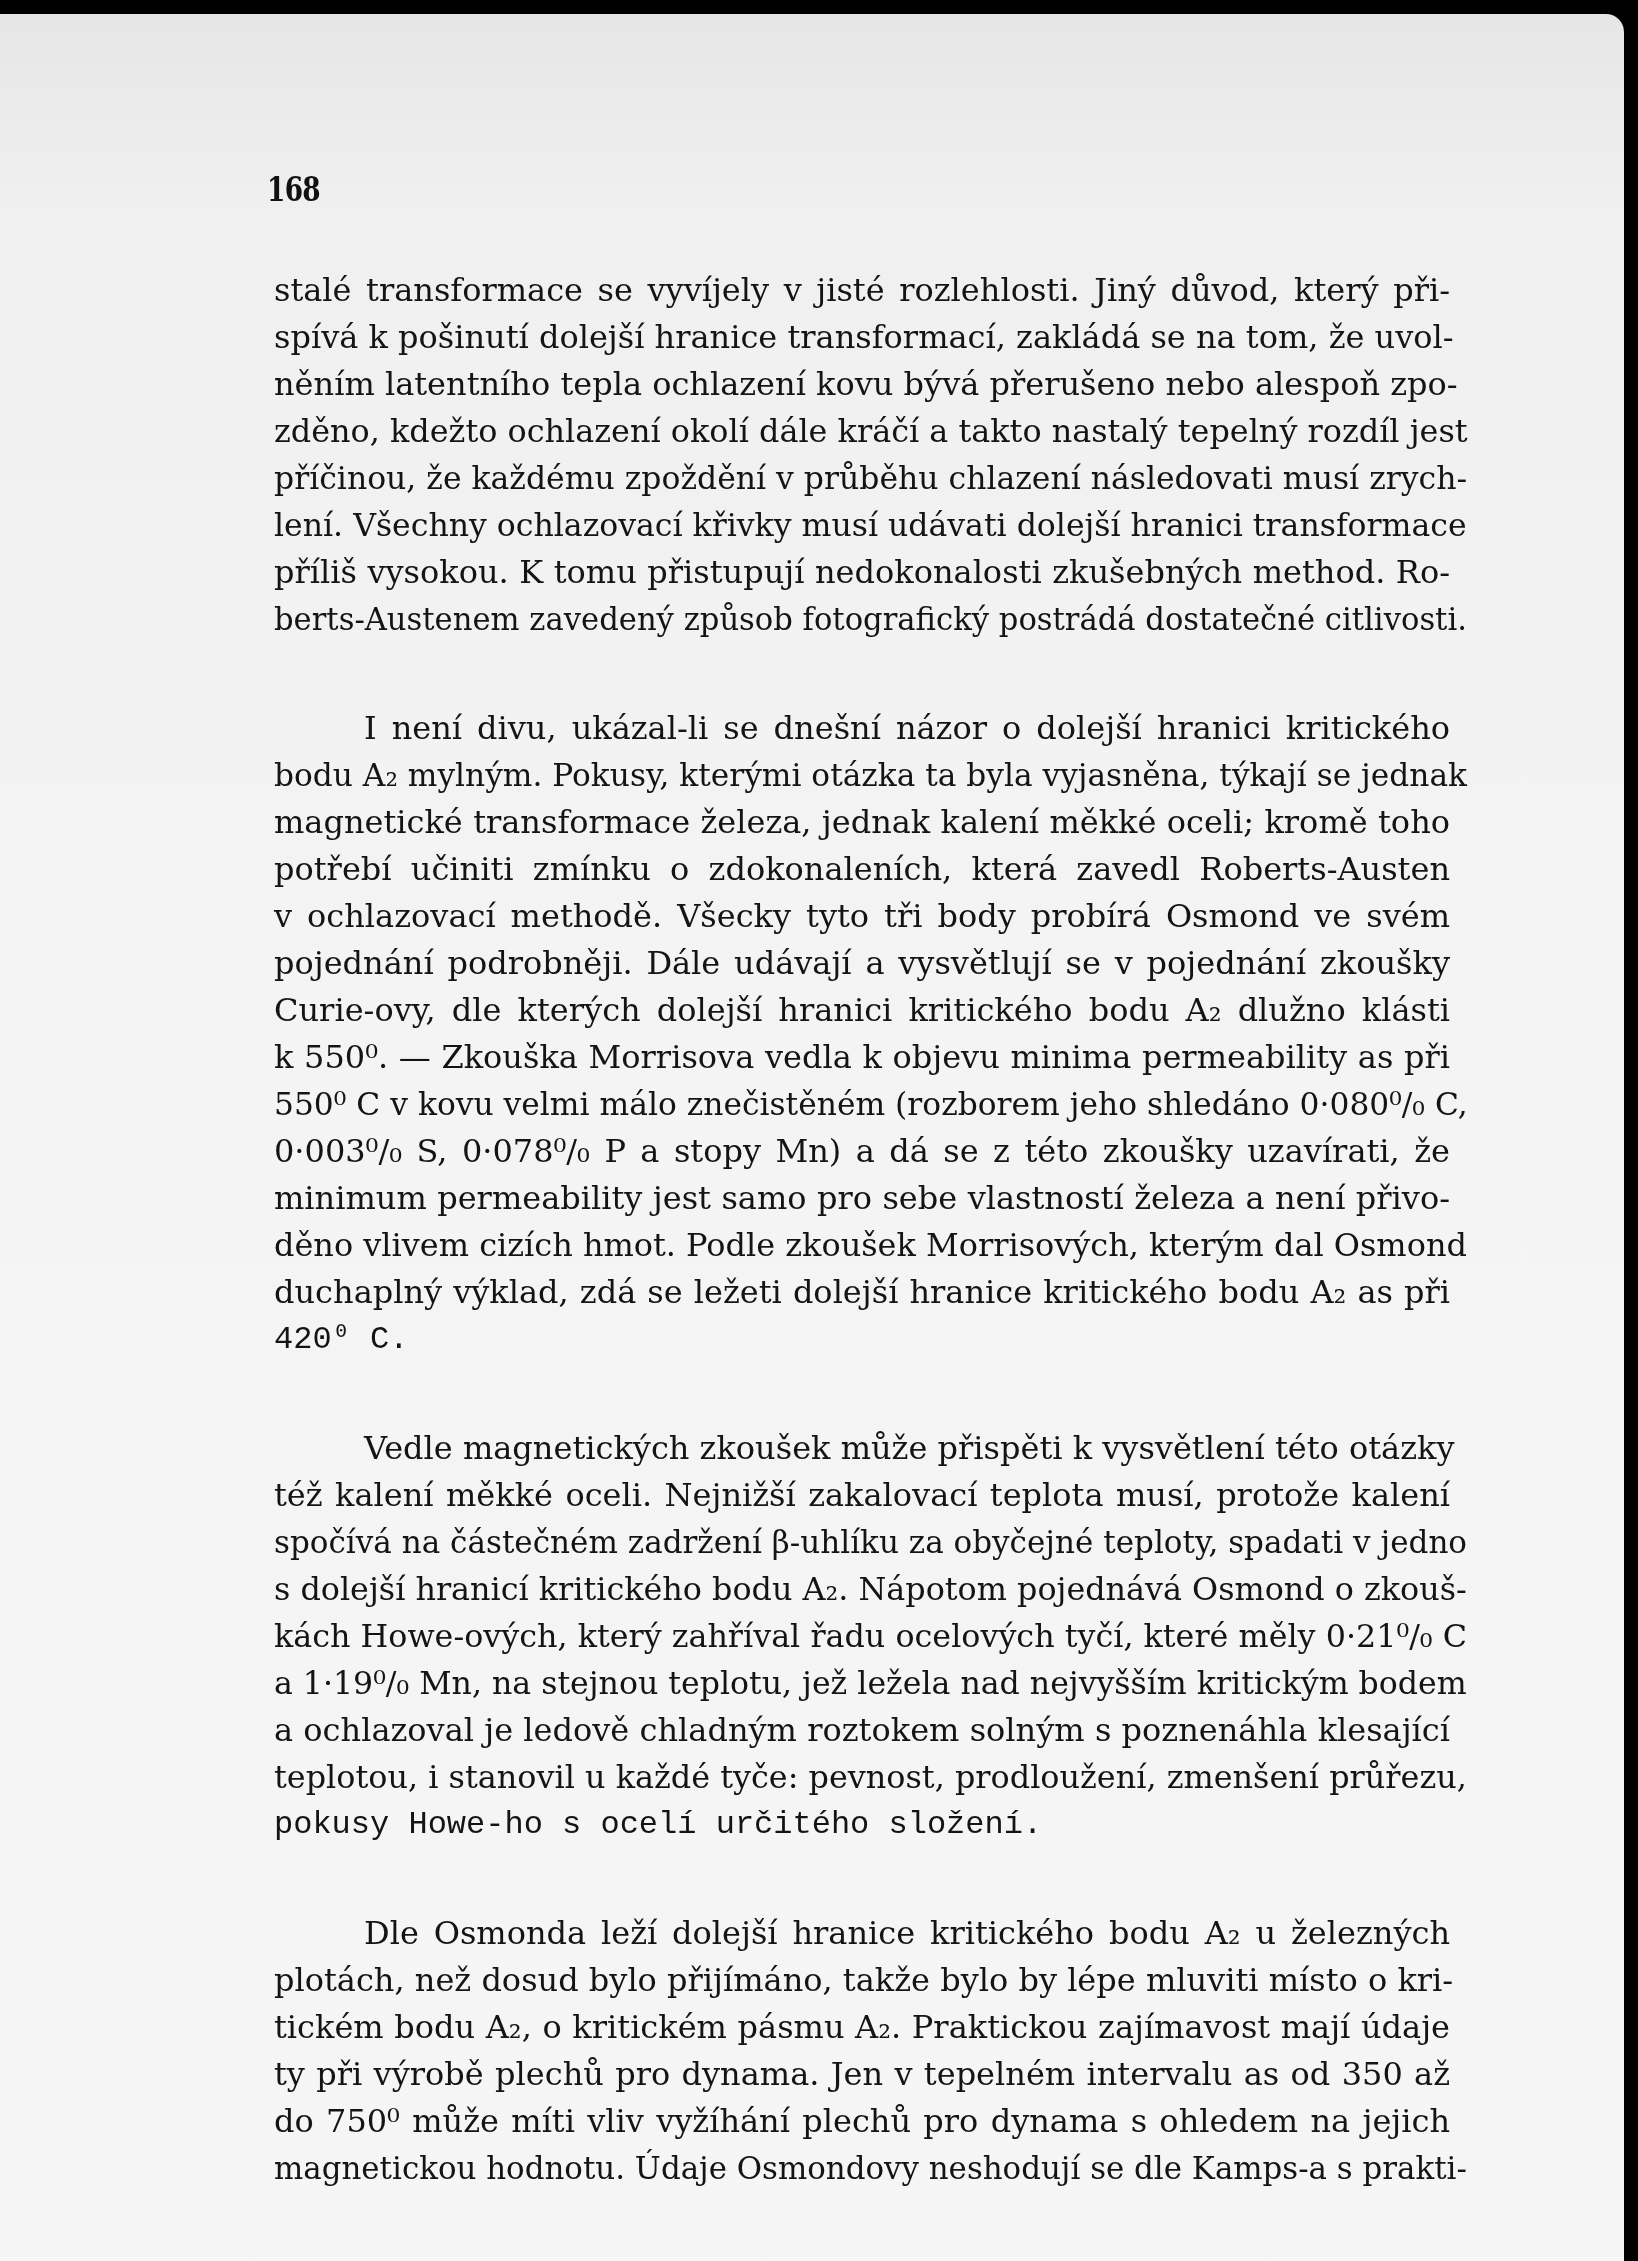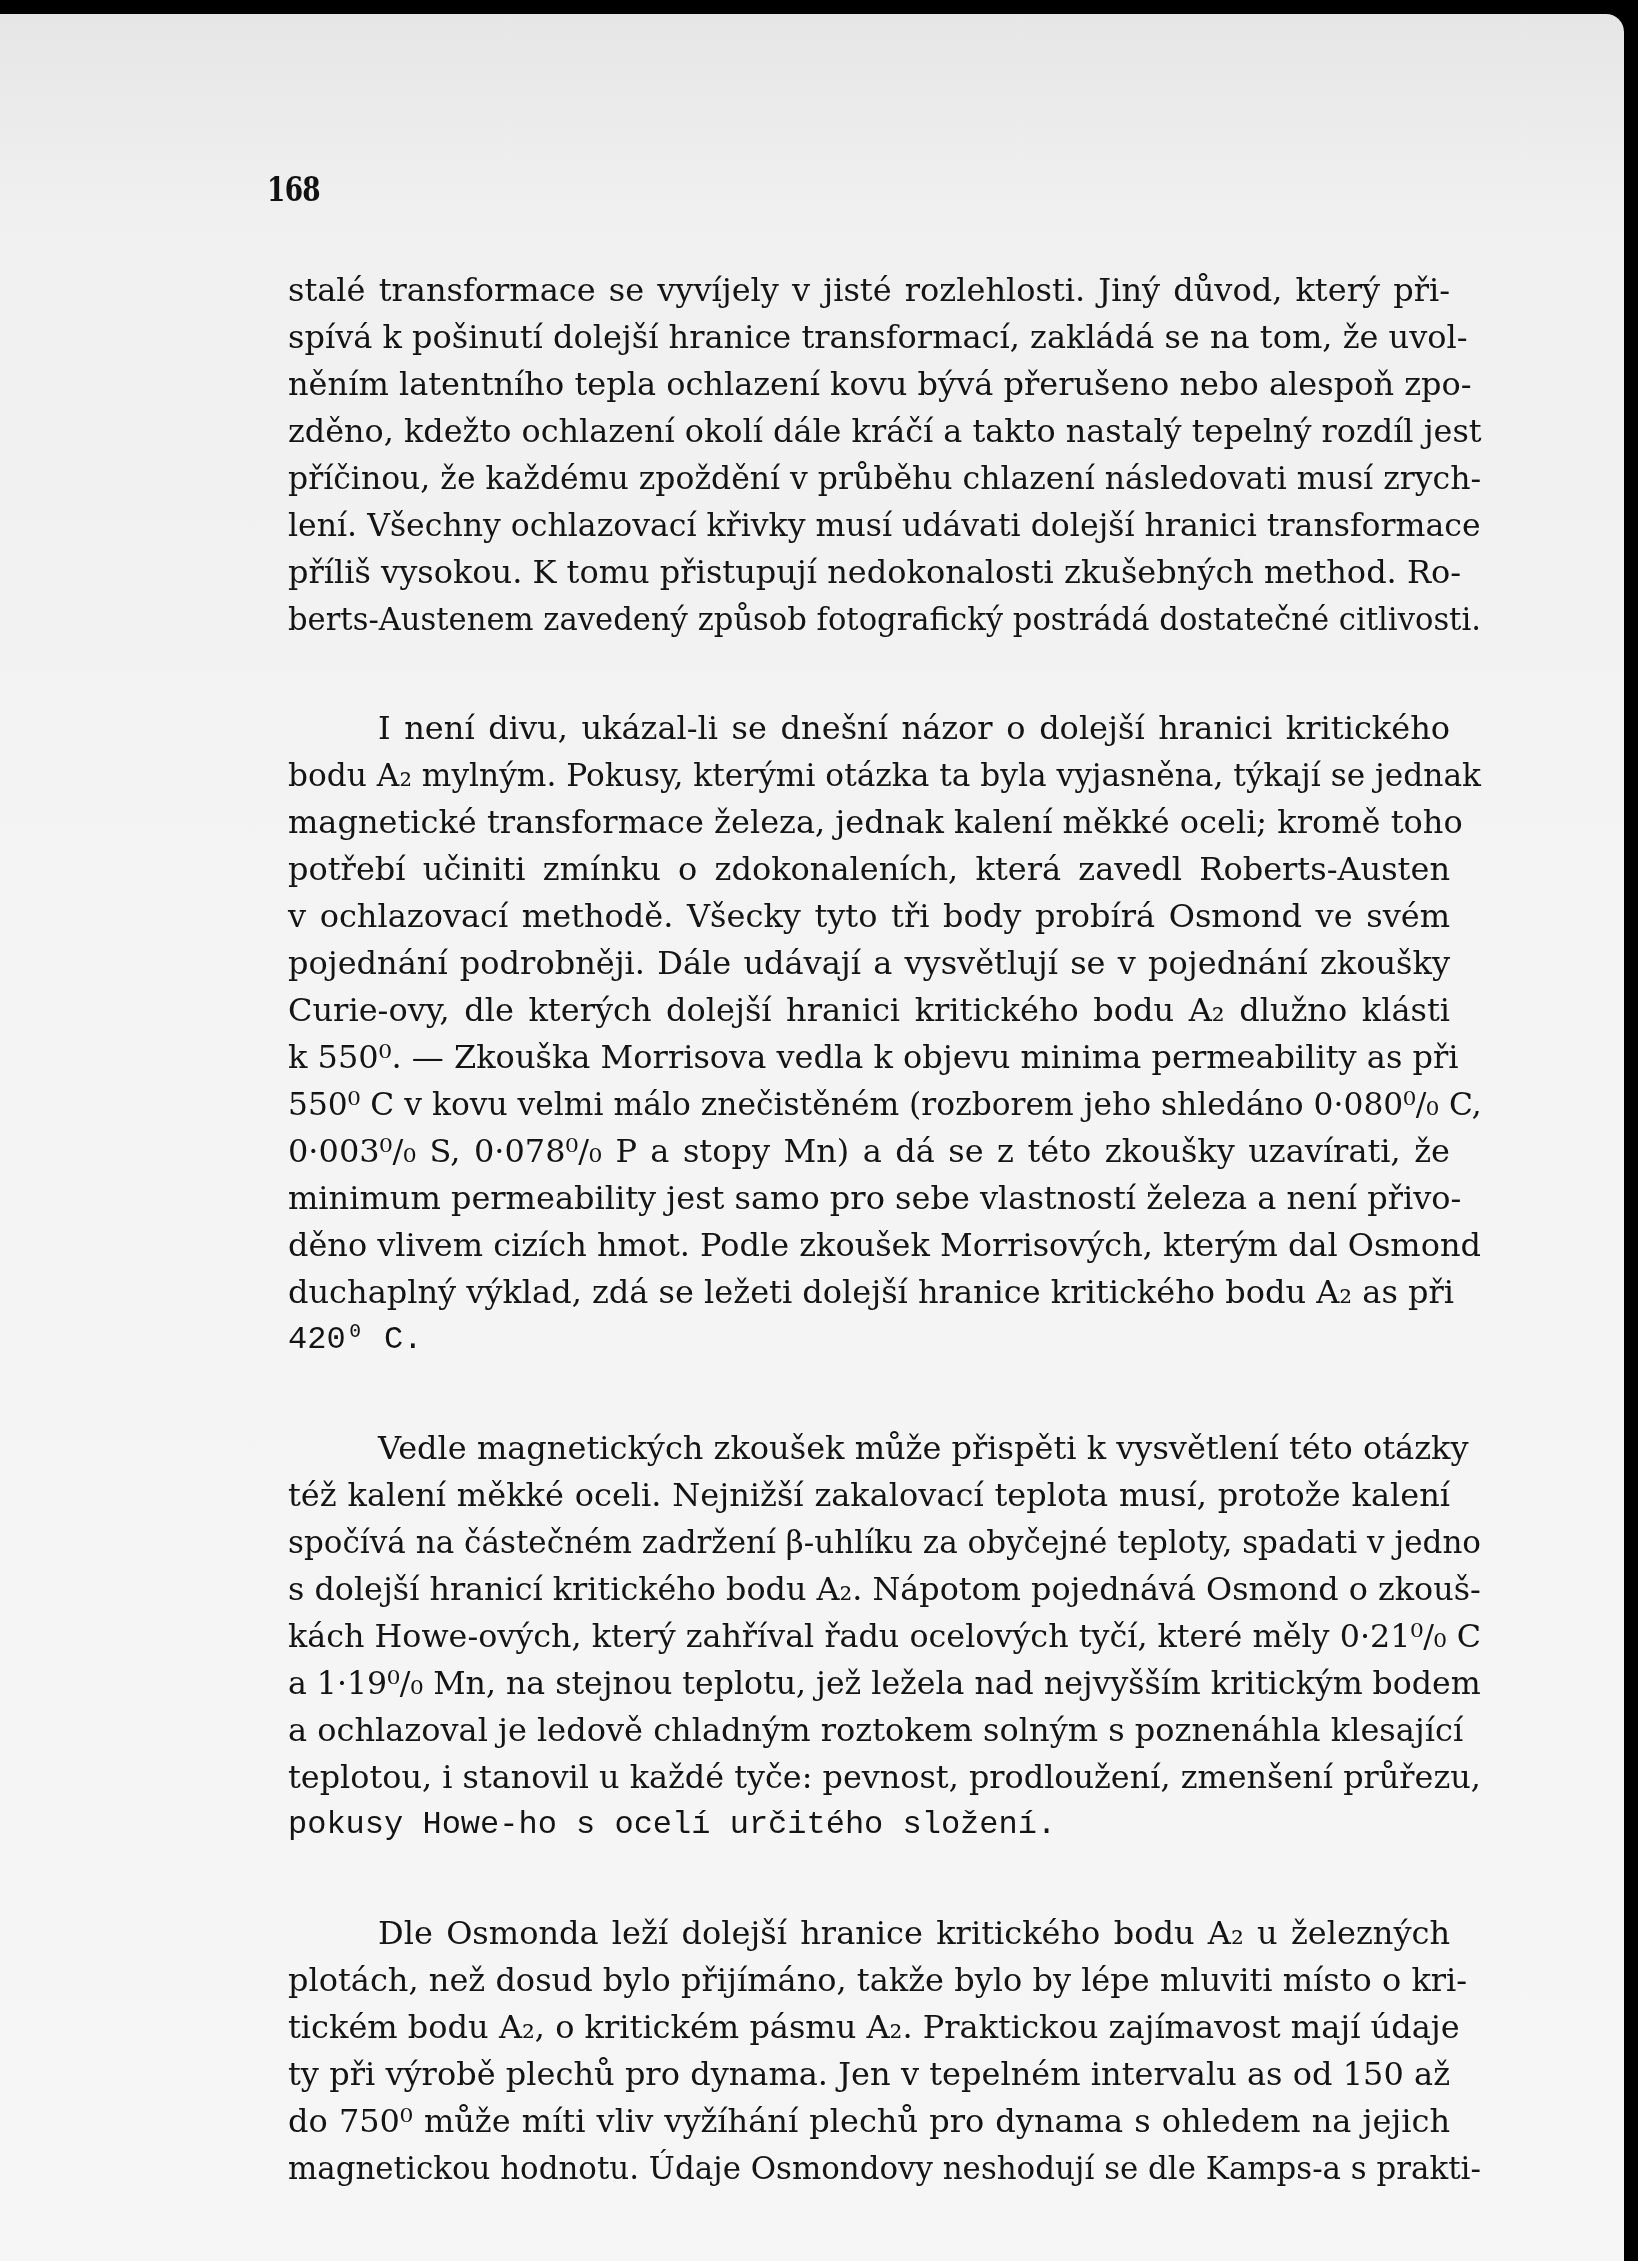--- a/index.html
+++ b/index.html
@@ -28,21 +28,21 @@
     transform-origin: left top;
   }
   .body-text {
     position: absolute;
     left: 270px; top: 253px;
     width: 1180px;
     font-family: "DejaVu Serif", "Liberation Serif", serif;
     color: #141414;
   }
   .para {
-    margin: 0 0 62px 18px;
+    margin: 0 0 62px 4px;
   }
   .line {
     display: block;
     height: 47px;
     line-height: 47px;
     font-size: 32px;
     white-space: nowrap;
     text-align: justify;
     text-align-last: justify;
     overflow: visible;
@@ -95,21 +95,21 @@
       <span class="line" style="transform: scaleX(0.987); transform-origin: left center; text-align-last: left;">a 1·19⁰/₀ Mn, na stejnou teplotu, jež ležela nad nejvyšším kritickým bodem</span>
       <span class="line">a ochlazoval je ledově chladným roztokem solným s poznenáhla klesající</span>
       <span class="line" style="transform: scaleX(0.996); transform-origin: left center; text-align-last: left;">teplotou, i stanovil u každé tyče: pevnost, prodloužení, zmenšení průřezu,</span>
       <span class="line last">pokusy Howe-ho s ocelí určitého složení.</span>
     </div>
 
     <div class="para">
       <span class="line indent">Dle Osmonda leží dolejší hranice kritického bodu A₂ u železných</span>
       <span class="line">plotách, než dosud bylo přijímáno, takže bylo by lépe mluviti místo o kri-</span>
       <span class="line">tickém bodu A₂, o kritickém pásmu A₂. Praktickou zajímavost mají údaje</span>
-      <span class="line">ty při výrobě plechů pro dynama. Jen v tepelném intervalu as od 150 až</span>
+      <span class="line">ty při výrobě plechů pro dynama. Jen v tepelném intervalu as od 350 až</span>
       <span class="line">do 750⁰ může míti vliv vyžíhání plechů pro dynama s ohledem na jejich</span>
       <span class="line" style="transform: scaleX(0.965); transform-origin: left center; text-align-last: left;">magnetickou hodnotu. Údaje Osmondovy neshodují se dle Kamps-a s prakti-</span>
 
     </div>
 
   </div>
 </div>
 
 
 </body></html>

